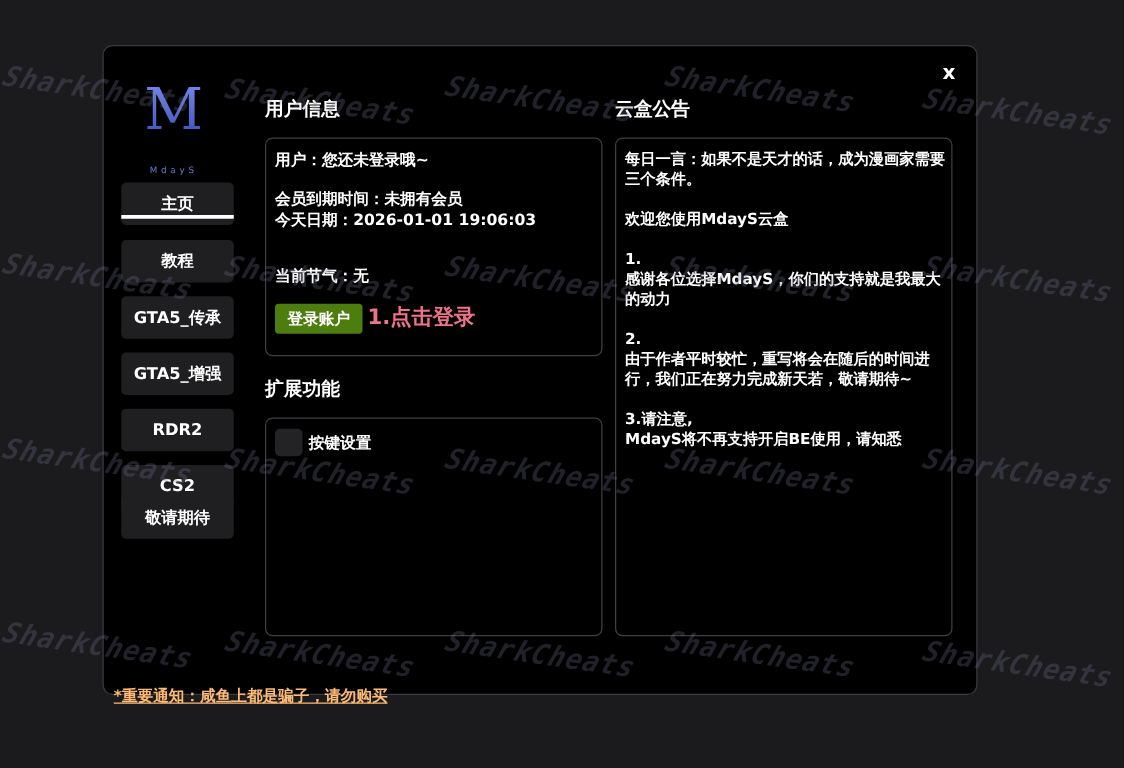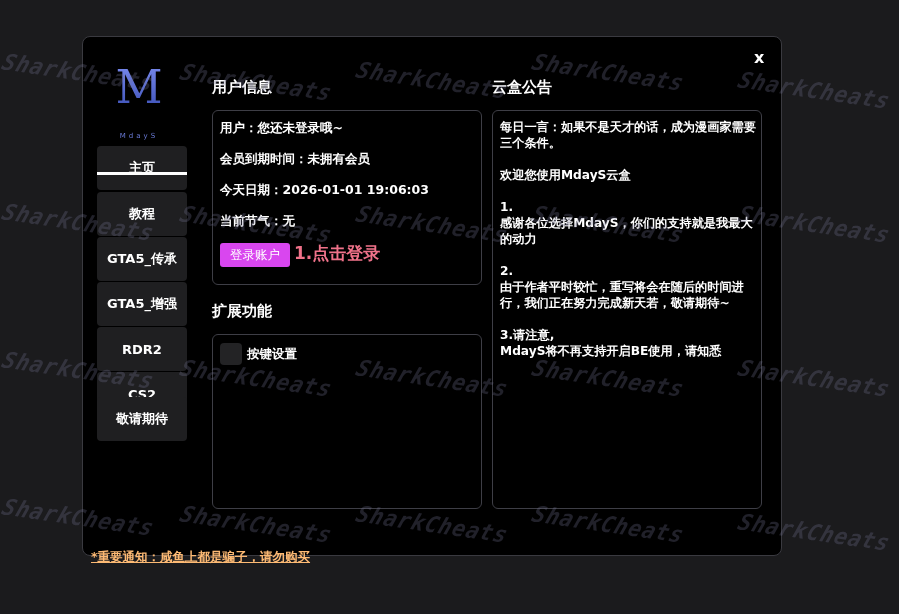--- a/index.html
+++ b/index.html
@@ -48,21 +48,21 @@
       font-family: "DejaVu Serif", serif; font-size: 46px; line-height: 50px;
       color: #4f68c9;
       background: linear-gradient(180deg, #7b8cf0 0%, #3b4fb5 100%);
       -webkit-background-clip: text; background-clip: text; -webkit-text-fill-color: transparent;
     }
     .logo-sub {
       position: absolute; left: 0; top: 44px; width: 56px; text-align: center;
       font-size: 7px; letter-spacing: 3px; color: #6a7bd8; margin-top: 20px;
     }
     .nav-btn {
-      position: absolute; left: 97px; width: 90px; height: 44px;
+      position: absolute; left: 97px; width: 90px; height: 34px;
       background: #1f1f21; border-radius: 4px;
       font-size: 13px; font-weight: bold; color: #fff;
       display: flex; align-items: center; justify-content: center;
       z-index: 2; cursor: pointer;
     }
     .nav-btn.active { background: #1f1f21; }
     .nav-underline {
       position: absolute; left: 97px; top: 172px; width: 90px; height: 3px; background: #fff; z-index: 3;
     }
     .section-title {
@@ -70,21 +70,21 @@
     }
     .panel {
       position: absolute; border: 1px solid #3e3e46; border-radius: 6px; background: #000; z-index: 1;
     }
     .info-line {
       position: absolute; left: 220px; font-size: 12.5px; font-weight: bold; color: #fff; z-index: 2;
       white-space: nowrap;
     }
     .login-btn {
       position: absolute; left: 220px; top: 243px; width: 70px; height: 24px;
-      background: #d946ef; border-radius: 3px; font-size: 12.5px; font-weight: normal; color: #fff;
+      background: #4d7c0f; border-radius: 3px; font-size: 12.5px; font-weight: bold; color: #fff;
       display: flex; align-items: center; justify-content: center; z-index: 2; cursor: pointer;
     }
     .login-hint {
       position: absolute; left: 294px; top: 242px; font-size: 17px; font-weight: bold; color: #f0728a; z-index: 2;
       white-space: nowrap;
     }
     .checkbox {
       position: absolute; left: 220px; top: 343px; width: 22px; height: 22px;
       background: #232325; border-radius: 4px; z-index: 2; cursor: pointer;
     }
@@ -134,21 +134,21 @@
   <span>CS2</span>
 </div>
 <div class="nav-btn" style="top:397px;">
   <span>敬请期待</span>
 </div>
 
 <div class="section-title" style="left:212px; top:78px;">用户信息</div>
 <div class="panel" style="left:212px; top:110px; width:270px; height:175px;"></div>
 <div class="info-line" style="top:120px;">用户：您还未登录哦~</div>
 <div class="info-line" style="top:151px;">会员到期时间：未拥有会员</div>
-<div class="info-line" style="top:182px;text-align:center;">今天日期：2026-01-01 19:06:03</div>
+<div class="info-line" style="top:168px;text-align:center;">今天日期：2026-01-01 19:06:03</div>
 <div class="info-line" style="top:213px;">当前节气：无</div>
 <div class="login-btn">登录账户</div>
 <div class="login-hint">1.点击登录</div>
 
 <div class="section-title" style="left:212px; top:302px;">扩展功能</div>
 <div class="panel" style="left:212px; top:334px; width:270px; height:175px;"></div>
 <div class="checkbox"></div>
 <div class="checkbox-label">按键设置</div>
 
 <div class="section-title" style="left:492px; top:78px;">云盒公告</div>

